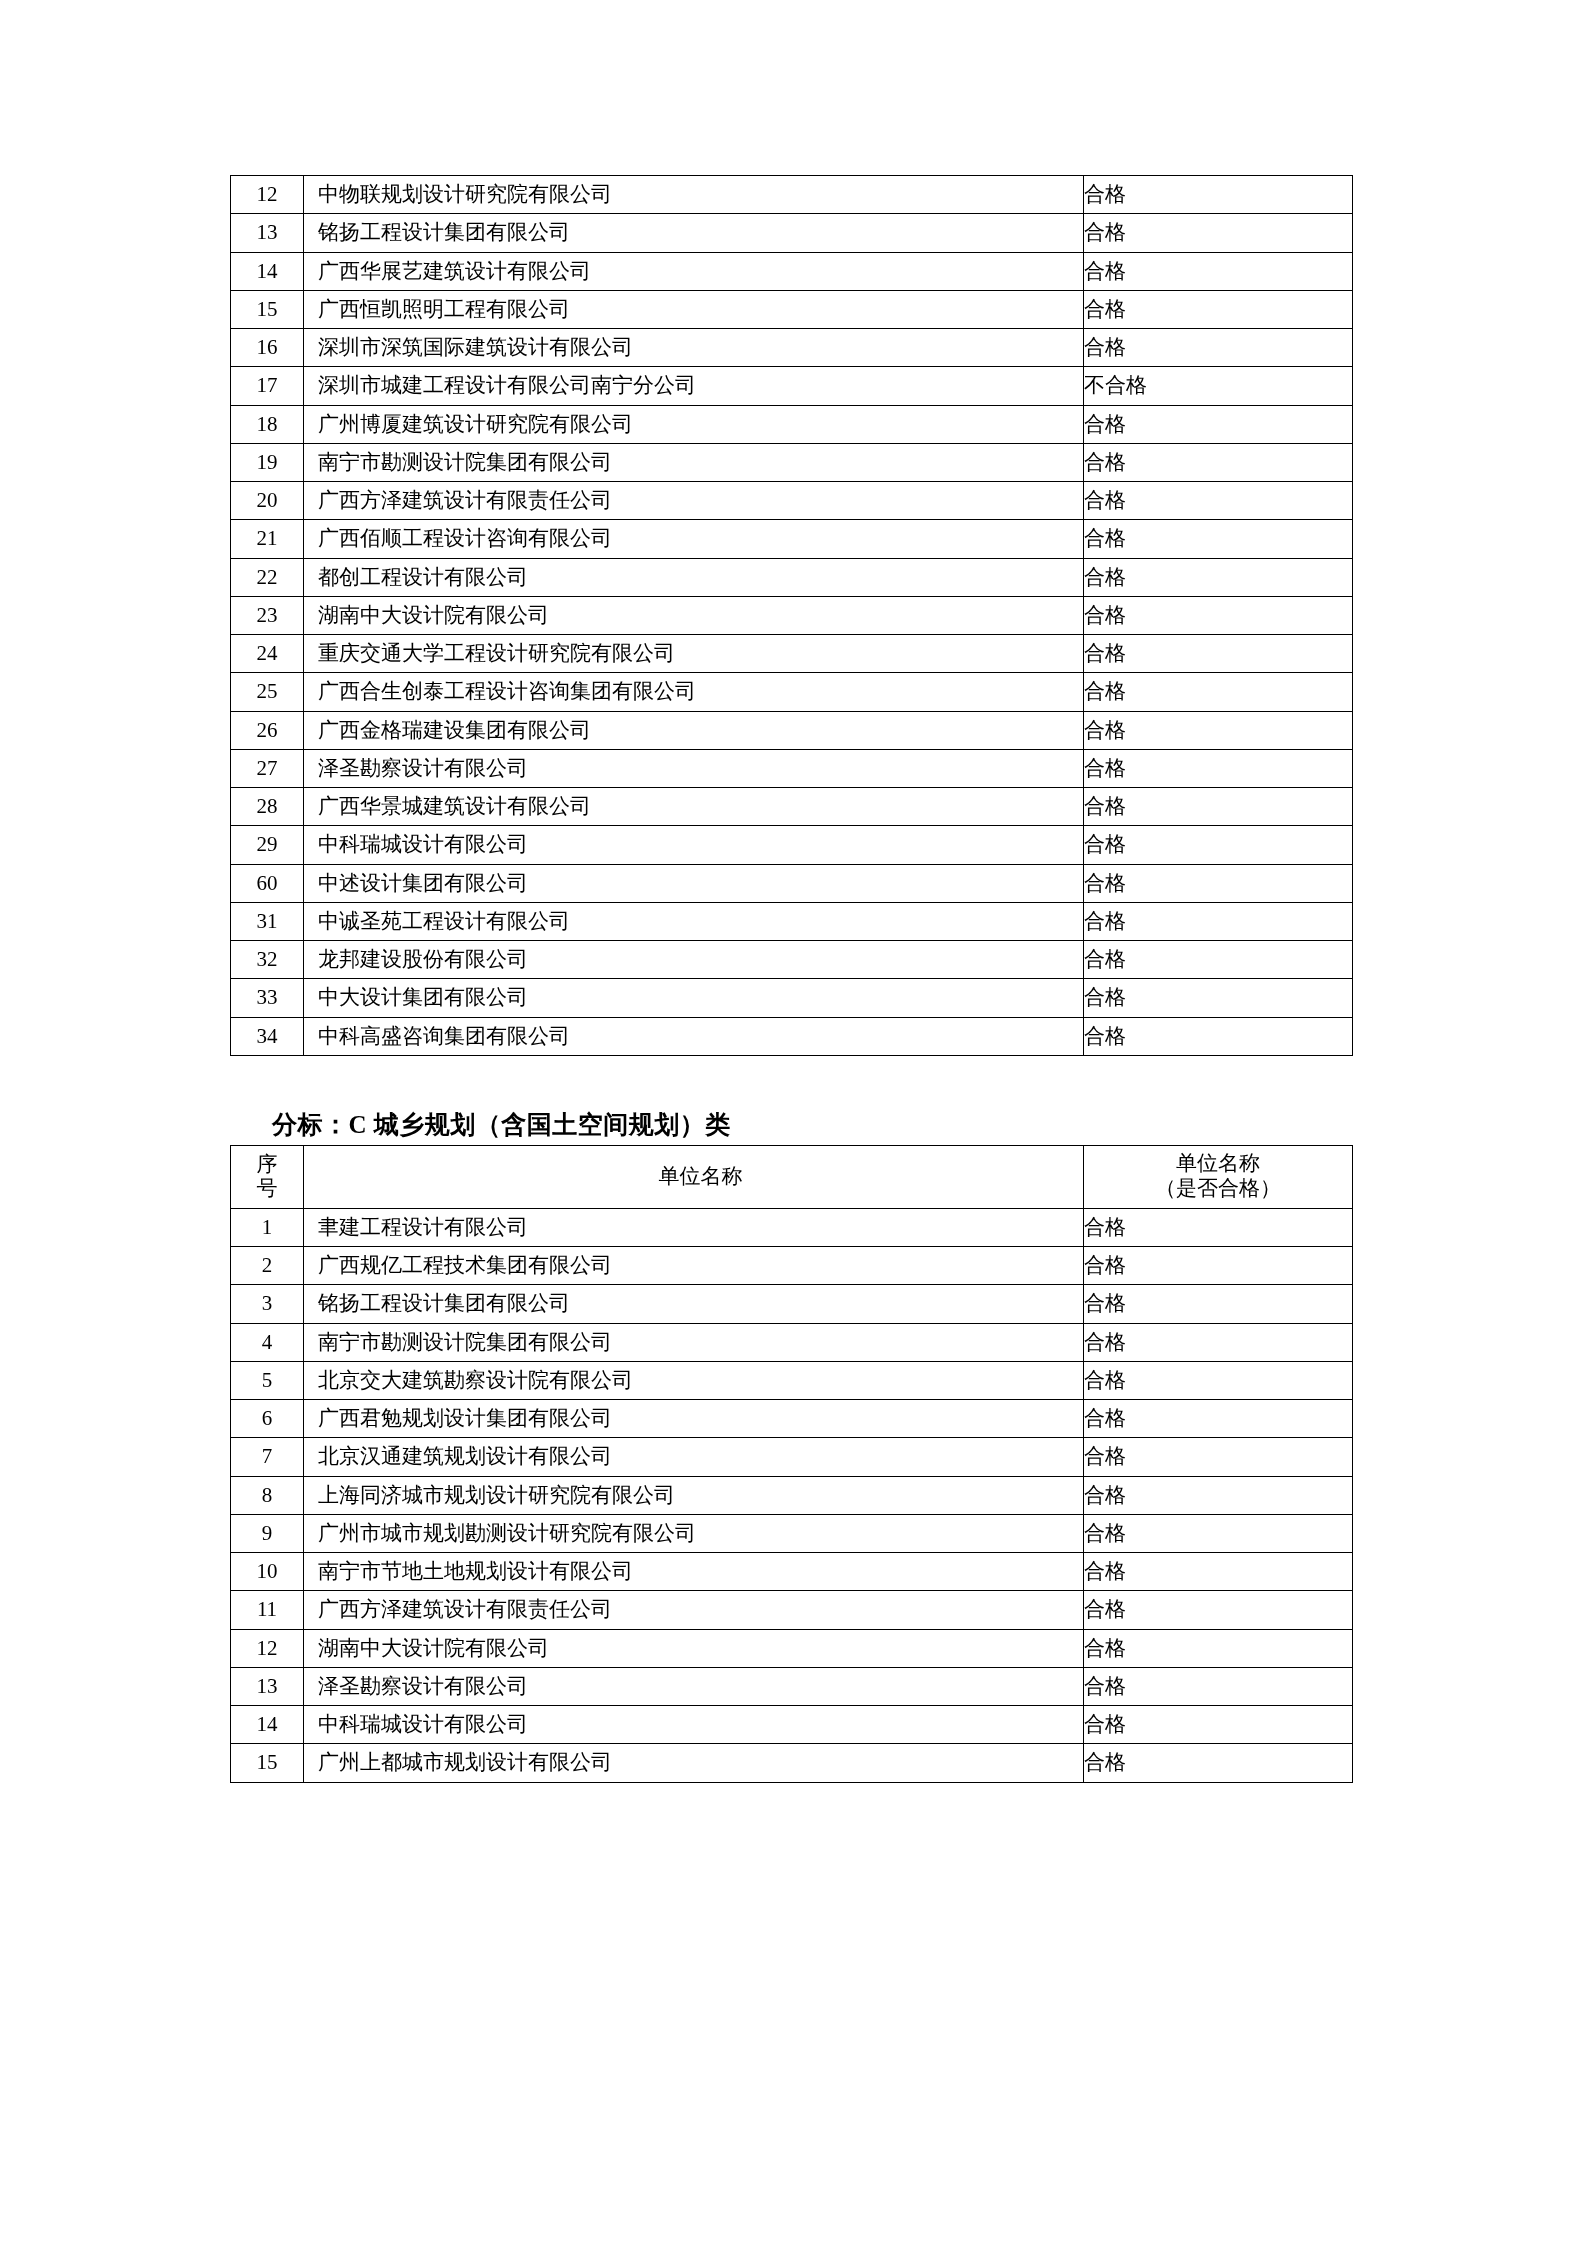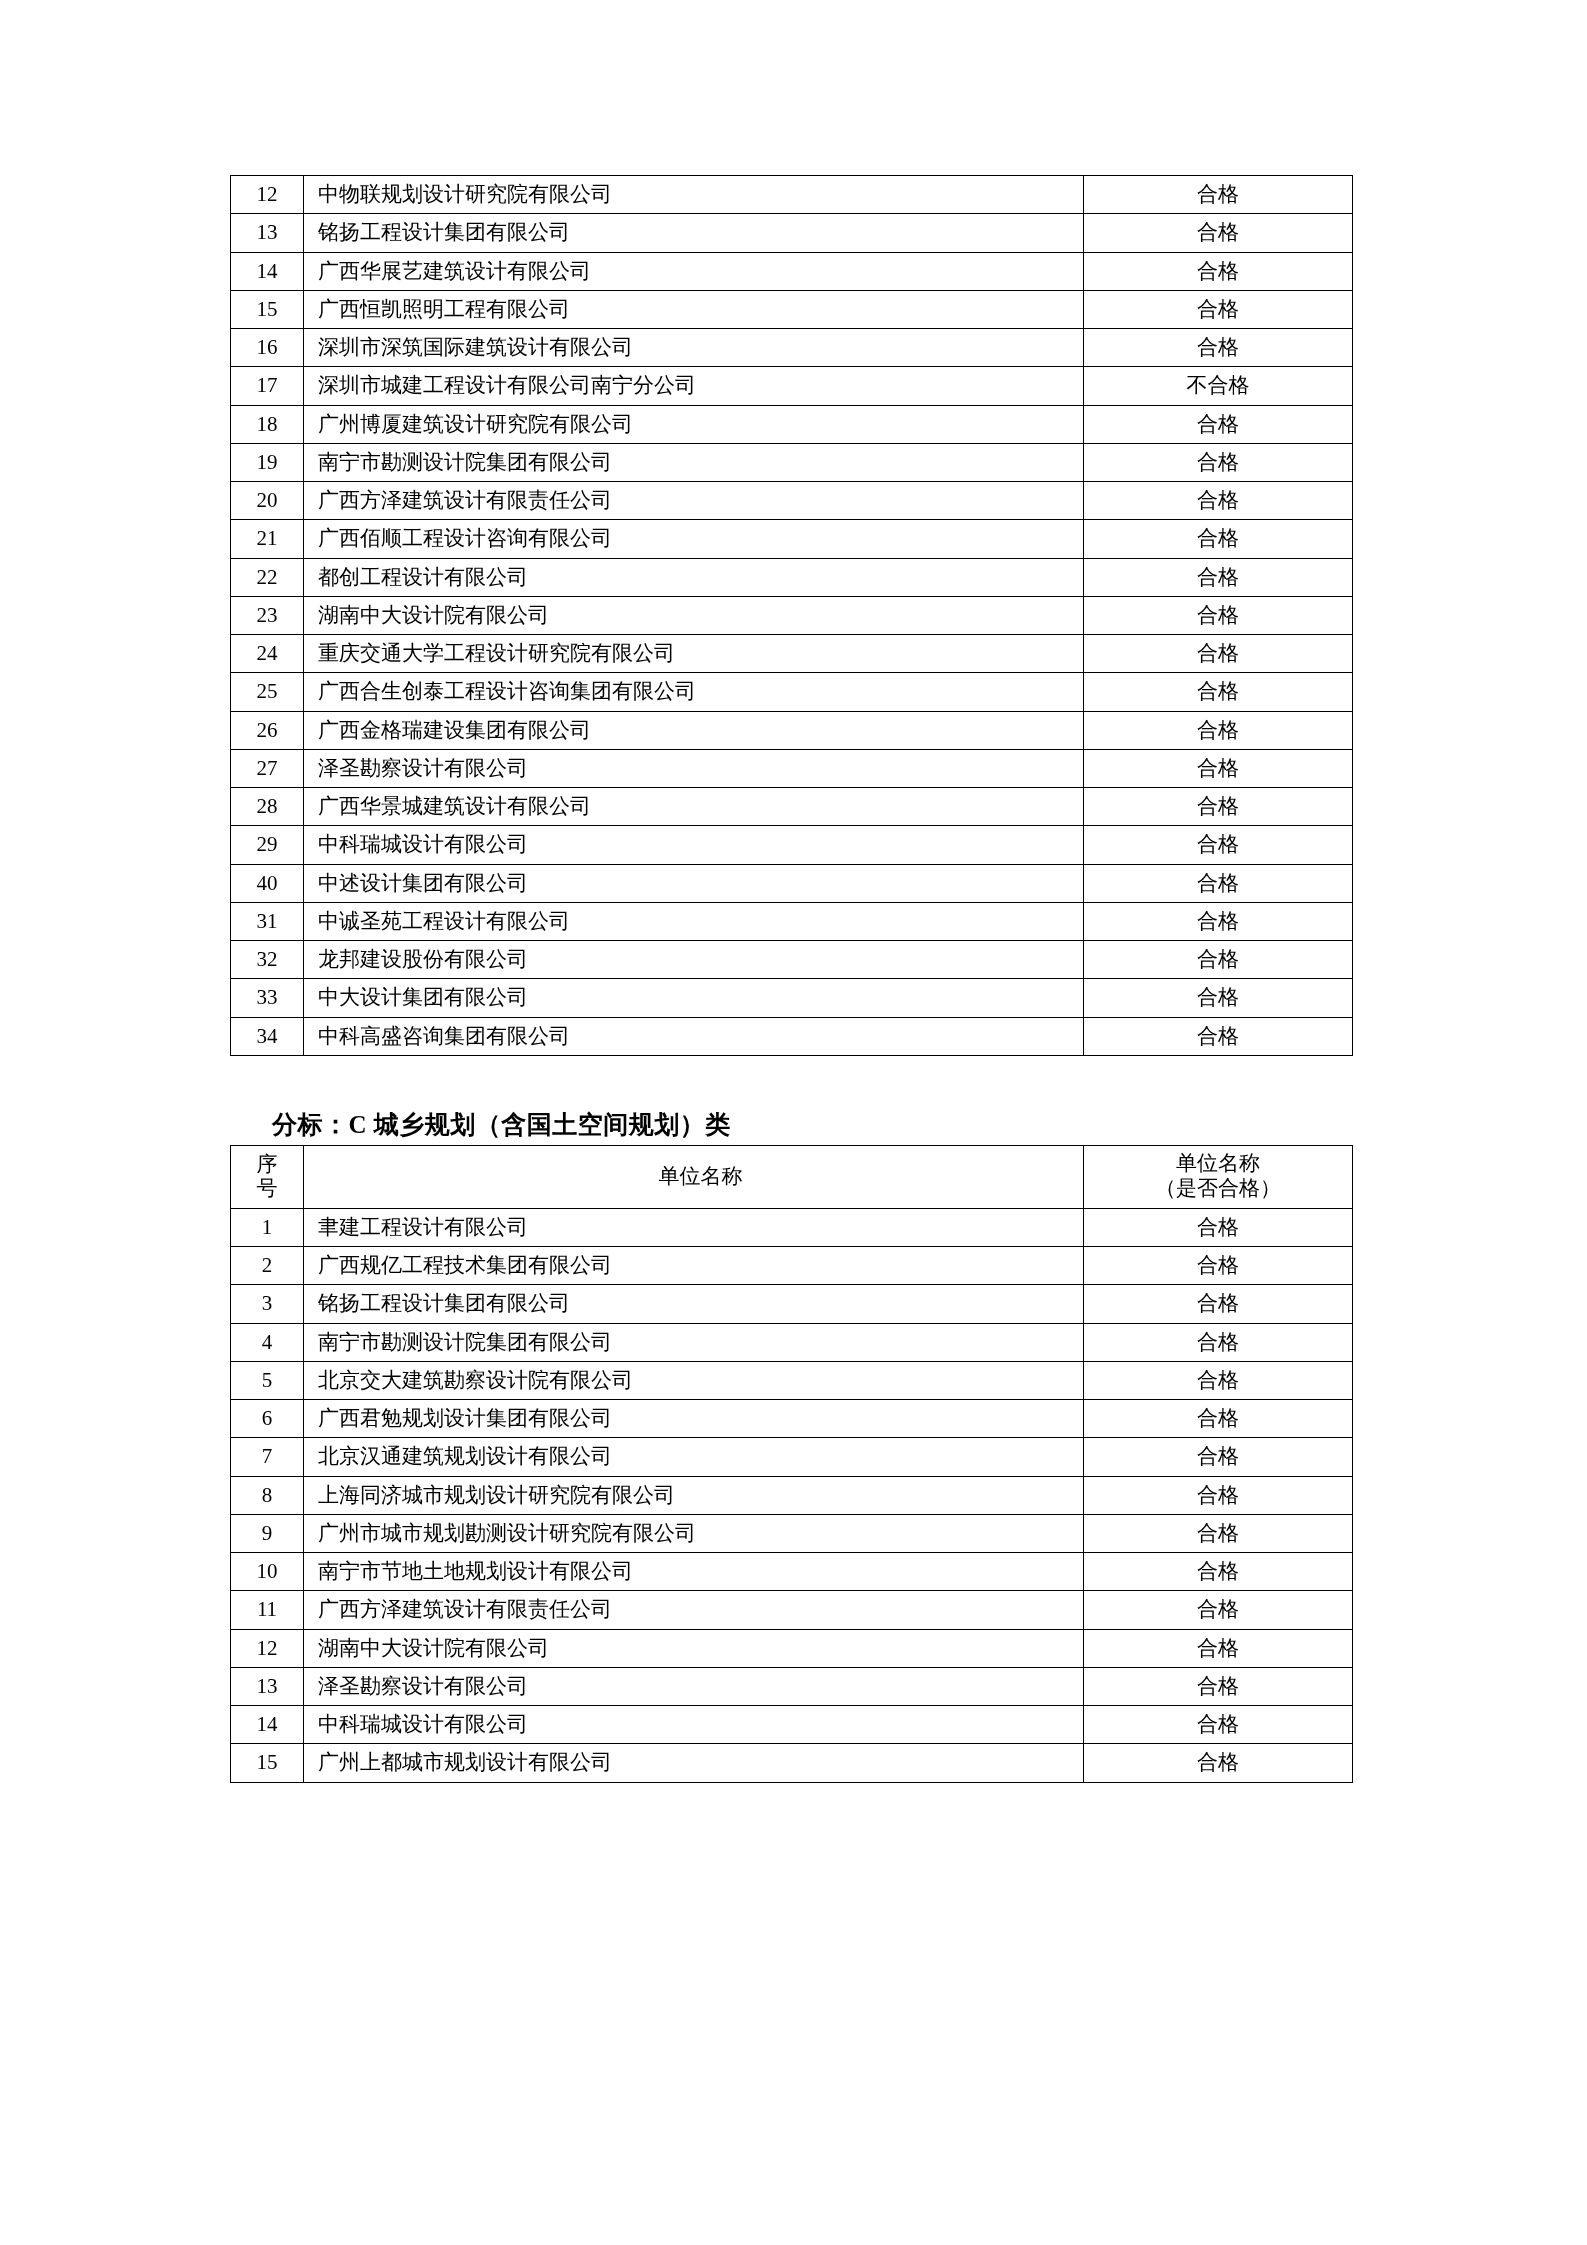--- a/index.html
+++ b/index.html
@@ -29,21 +29,21 @@
     border: 1px solid #000000;
     font-size: 21px;
     font-weight: normal;
     line-height: 1.25;
     padding: 5px 0 6px 0;
     vertical-align: middle;
     font-family: "Liberation Serif", "DejaVu Serif", serif;
   }
   .col-idx { width: 72px; text-align: center; }
   .col-name { width: 765px; text-align: left; padding-left: 14px !important; }
-  .col-res { width: 268px; text-align: center; }
+  .col-res { width: 268px; }
 
   .hdr td {
     text-align: center;
     padding: 6px 4px 7px 4px;
   }
   .hdr .col-idx span { display: block; line-height: 1.18; }
   .hdr .col-res span { display: block; line-height: 1.22; }
 
   .section-title {
     font-size: 25px;
@@ -145,21 +145,21 @@
           <td class="col-idx">28</td>
           <td class="col-name">广西华景城建筑设计有限公司</td>
           <td class="col-res">合格</td>
         </tr>
         <tr>
           <td class="col-idx">29</td>
           <td class="col-name">中科瑞城设计有限公司</td>
           <td class="col-res">合格</td>
         </tr>
         <tr>
-          <td class="col-idx">40</td>
+          <td class="col-idx">60</td>
           <td class="col-name">中述设计集团有限公司</td>
           <td class="col-res">合格</td>
         </tr>
         <tr>
           <td class="col-idx">31</td>
           <td class="col-name">中诚圣苑工程设计有限公司</td>
           <td class="col-res">合格</td>
         </tr>
         <tr>
           <td class="col-idx">32</td>

